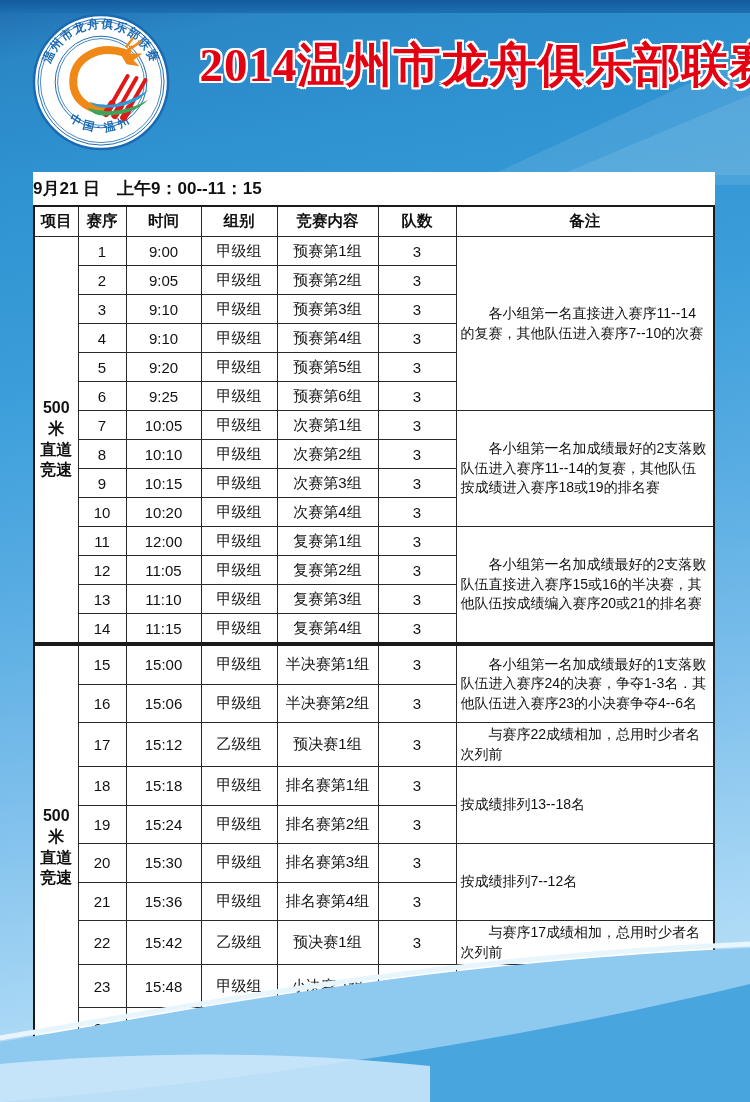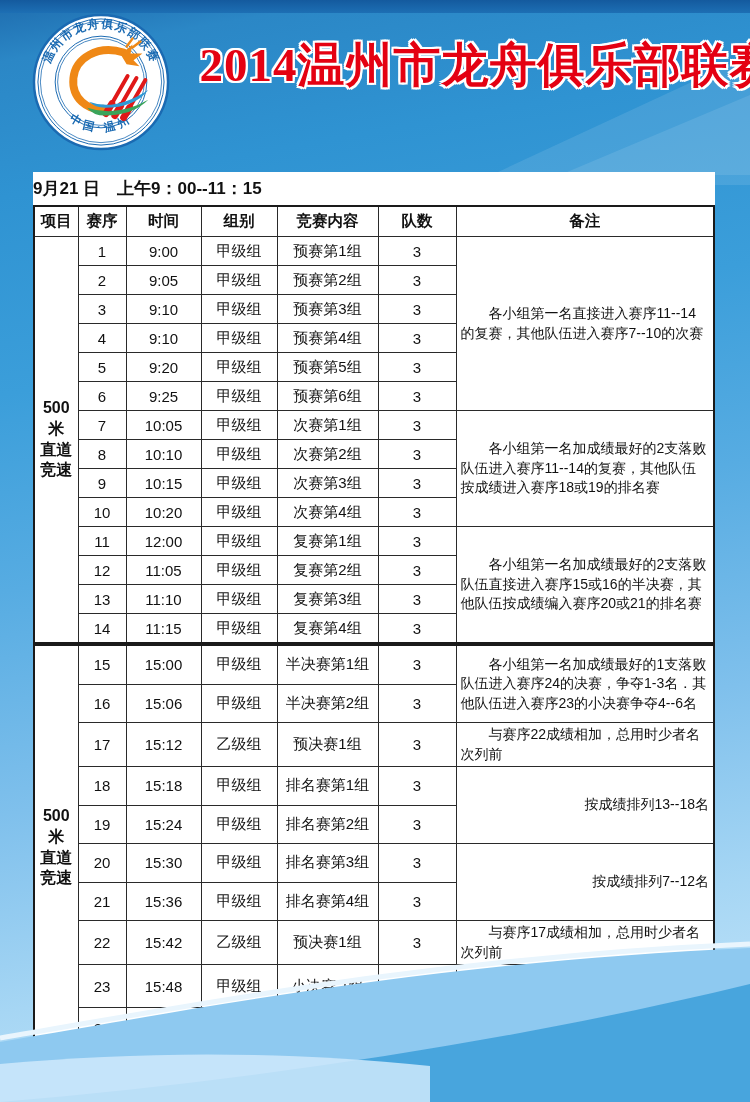--- a/index.html
+++ b/index.html
@@ -33,21 +33,21 @@
 
   table{border-collapse:collapse;table-layout:fixed;width:682px;border:2px solid #1a1a1a;}
   th,td{border:1px solid #2a2a2a;text-align:center;vertical-align:middle;
     color:#111;font-size:15px;padding:0;overflow:hidden;}
   thead th{height:29px;font-weight:600;font-size:15.5px;}
   .s0 tbody td{height:28px;}
   .s1 tbody td{height:37.5px;text-align:center;}
   td.project{white-space:pre-line;font-size:16px;line-height:1.3;font-weight:bold;}
   td.remark{font-size:14px;line-height:1.4;padding:2px 4px;}
   td.remark.left{text-align:left;text-indent:2em;}
-  td.remark.center{text-align:right;text-indent:0;}
+  td.remark.center{text-align:left;text-indent:0;}
 </style>
 </head>
 <body>
 
 <div class="top-band"></div>
 
 <svg class="top-streak" viewBox="0 0 750 200">
   <path d="M750,55 L750,185 L470,185 Z" fill="rgba(255,255,255,0.10)"></path>
   <path d="M750,95 L750,175 L560,175 Z" fill="rgba(255,255,255,0.10)"></path>
 </svg>

